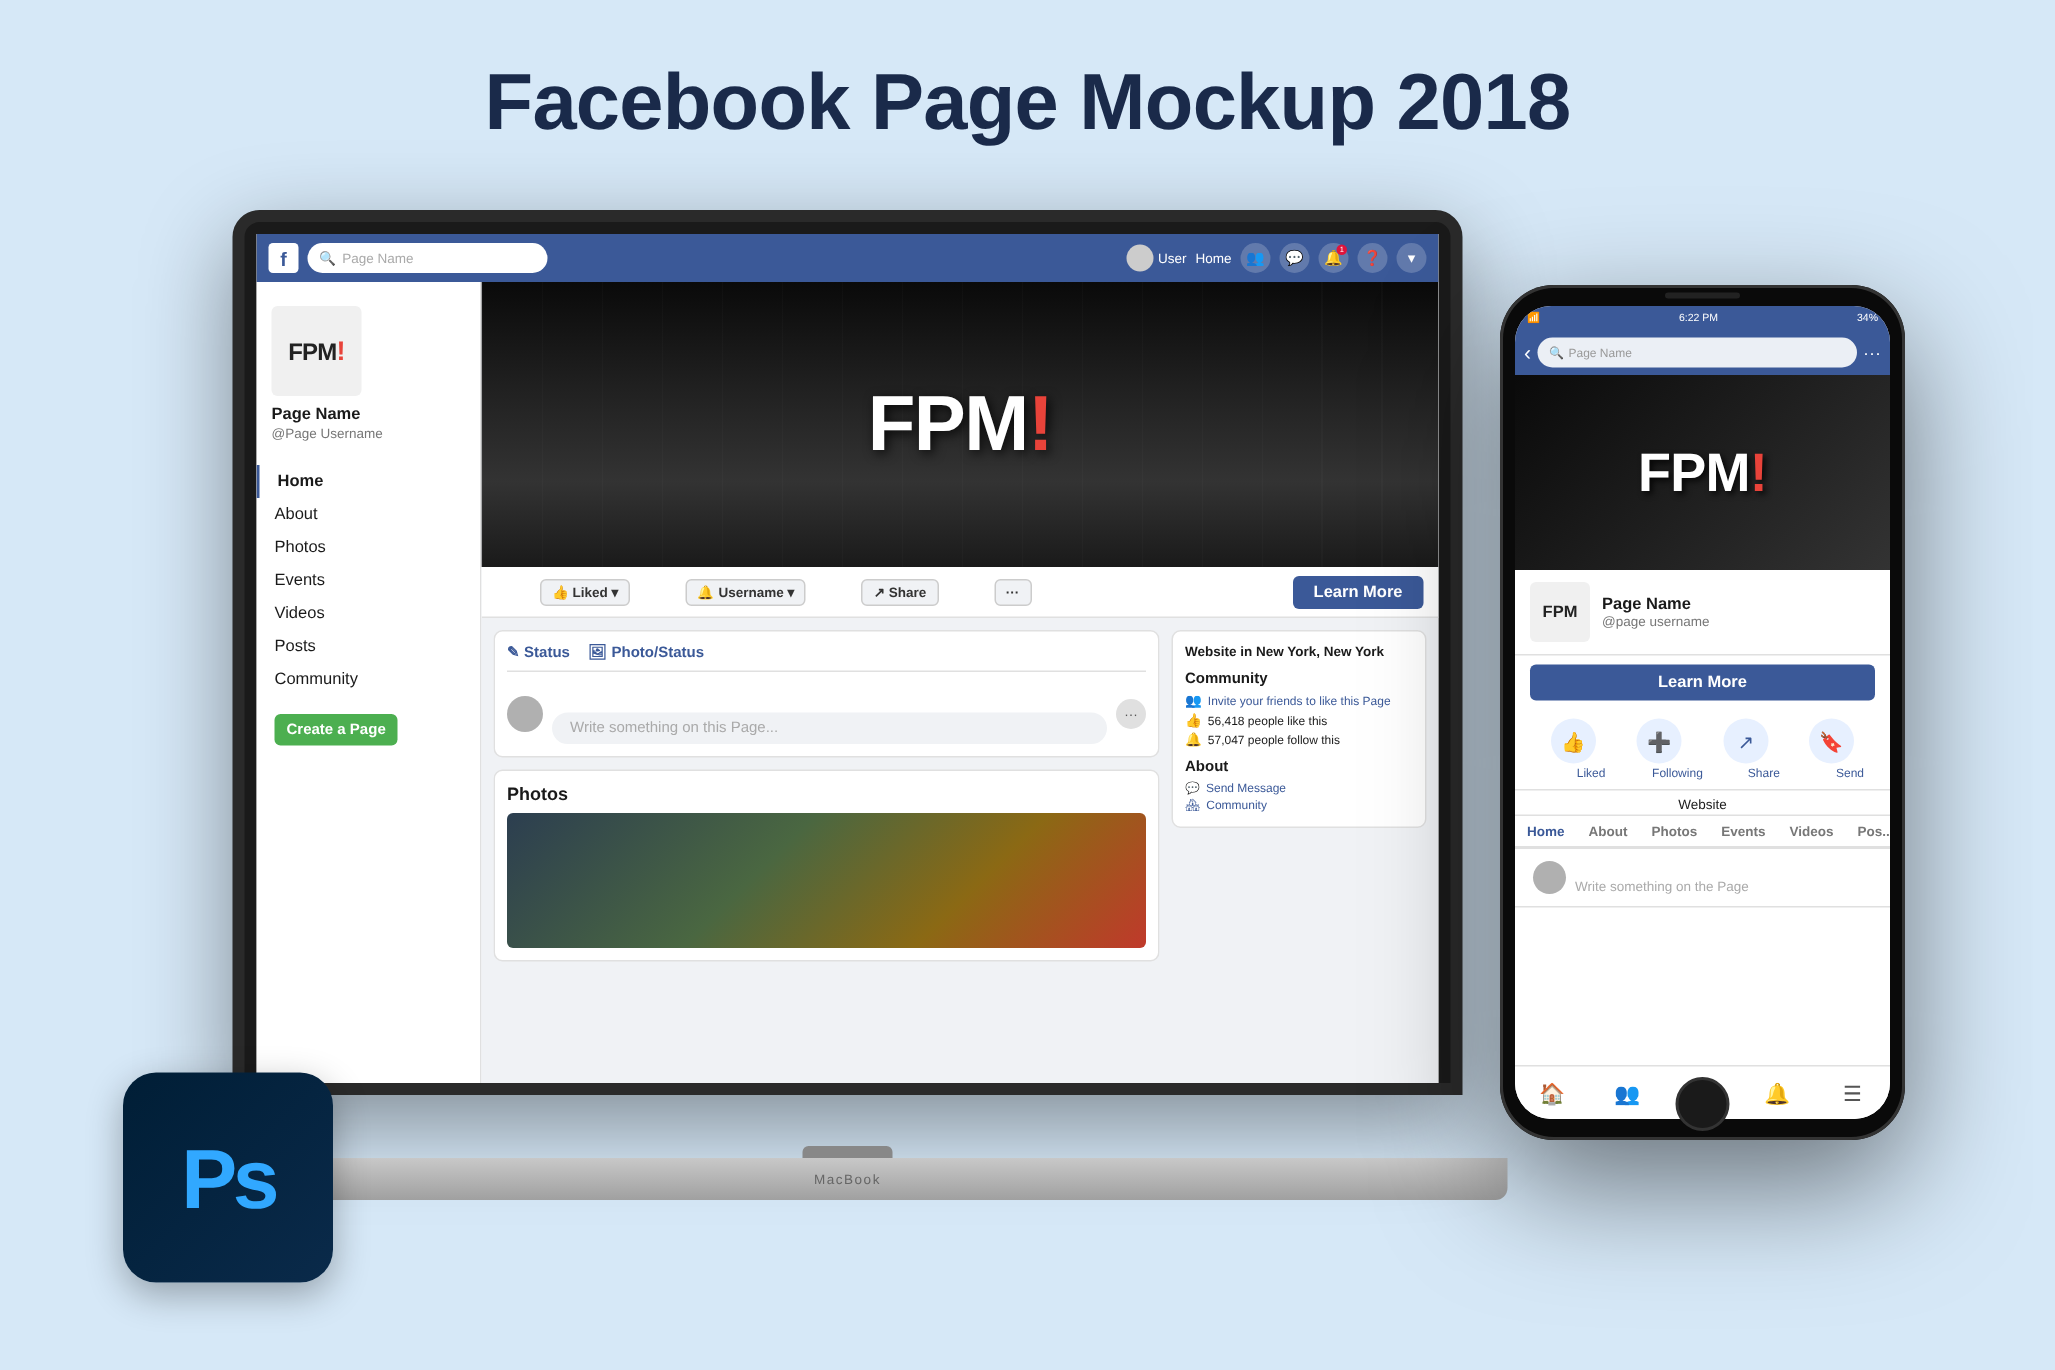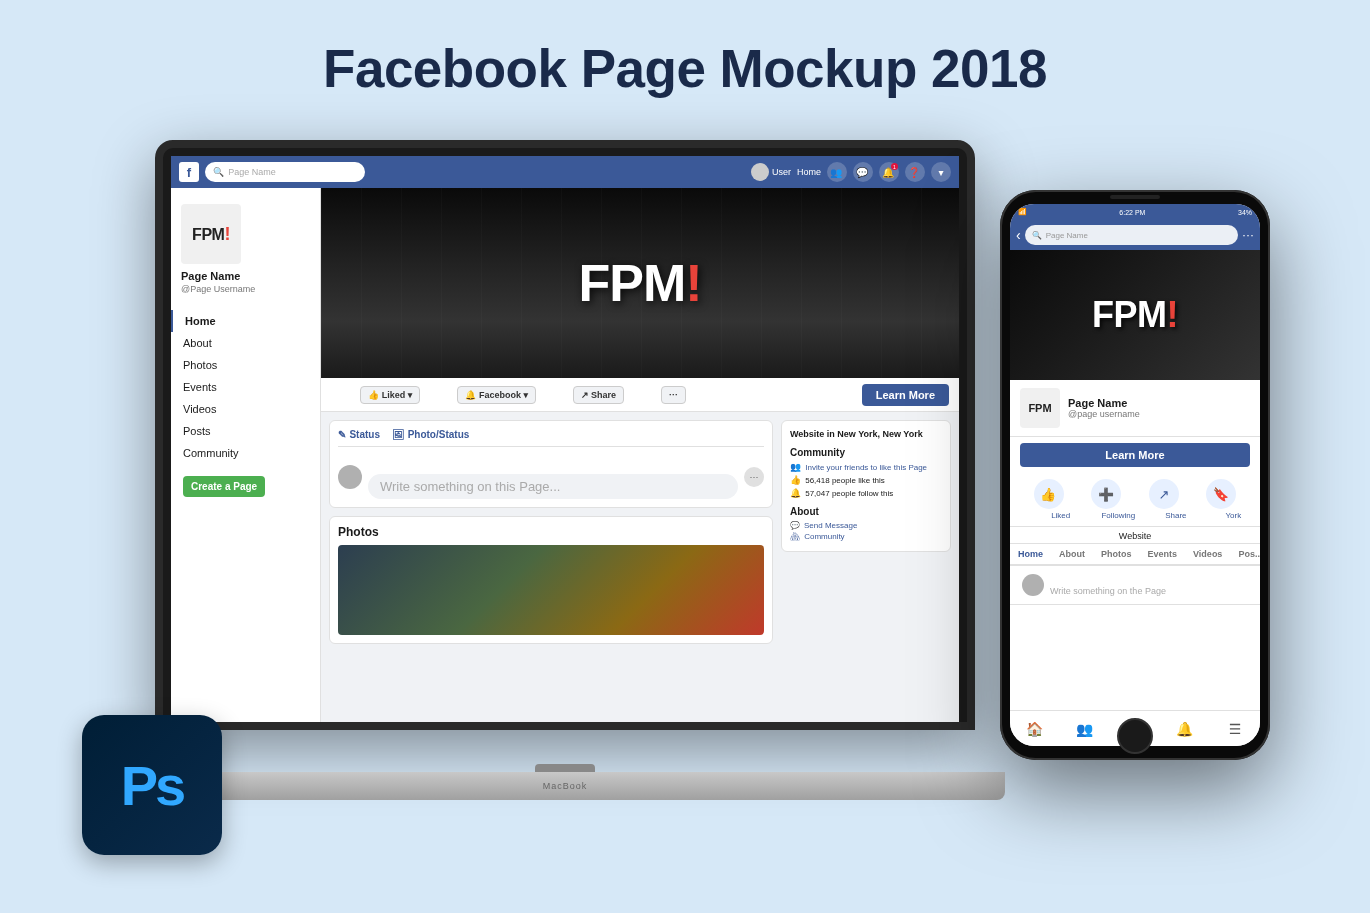--- a/index.html
+++ b/index.html
@@ -284,21 +284,21 @@
     }
     .fb-post-avatar {
       width: 24px; height: 24px; border-radius: 50%; background: #b0b0b0;
       flex-shrink: 0;
     }
     .fb-post-input {
       flex: 1;
       background: #f0f2f5;
       border-radius: 20px;
       padding: 5px 12px;
-      font-size: 13px; color: #aaa;
+      font-size: 10px; color: #aaa;
       border: none;
       margin-top: 19px;
     }
     .fb-post-more {
       width: 20px; height: 20px; border-radius: 50%;
       background: #e0e0e0;
       display: flex; align-items: center; justify-content: center;
       font-size: 9px; color: #555;
     }
 
@@ -635,21 +635,21 @@
         <div class="fb-main">
 
           <div class="fb-cover">
             <div class="fb-cover-city">
               <span class="fpm-cover-text">FPM<span class="fpm-cover-dot">!</span></span>
             </div>
           </div>
 
           <div class="fb-action-bar">
             <button class="fb-action-btn">👍 Liked ▾</button>
-            <button class="fb-action-btn">🔔 Facebook ▾</button>
+            <button class="fb-action-btn">🔔 Username ▾</button>
             <button class="fb-action-btn">↗ Share</button>
             <button class="fb-action-btn">···</button>
             <div class="fb-action-spacer"></div>
             <button class="fb-learn-more">Learn More</button>
           </div>
 
           <div class="fb-content">
             <div class="fb-feed">
 
               <div class="fb-post-box">
@@ -764,21 +764,21 @@
         <div class="phone-action-item">
           <div class="phone-action-icon">➕</div>
           <span class="phone-action-label">Following</span>
         </div>
         <div class="phone-action-item">
           <div class="phone-action-icon">↗</div>
           <span class="phone-action-label">Share</span>
         </div>
         <div class="phone-action-item">
           <div class="phone-action-icon">🔖</div>
-          <span class="phone-action-label">York</span>
+          <span class="phone-action-label">Send</span>
         </div>
       </div>
 
       <div class="phone-website-label">Website</div>
 
       <div class="phone-tabs">
         <div class="phone-tab active">Home</div>
         <div class="phone-tab">About</div>
         <div class="phone-tab">Photos</div>
         <div class="phone-tab">Events</div>

